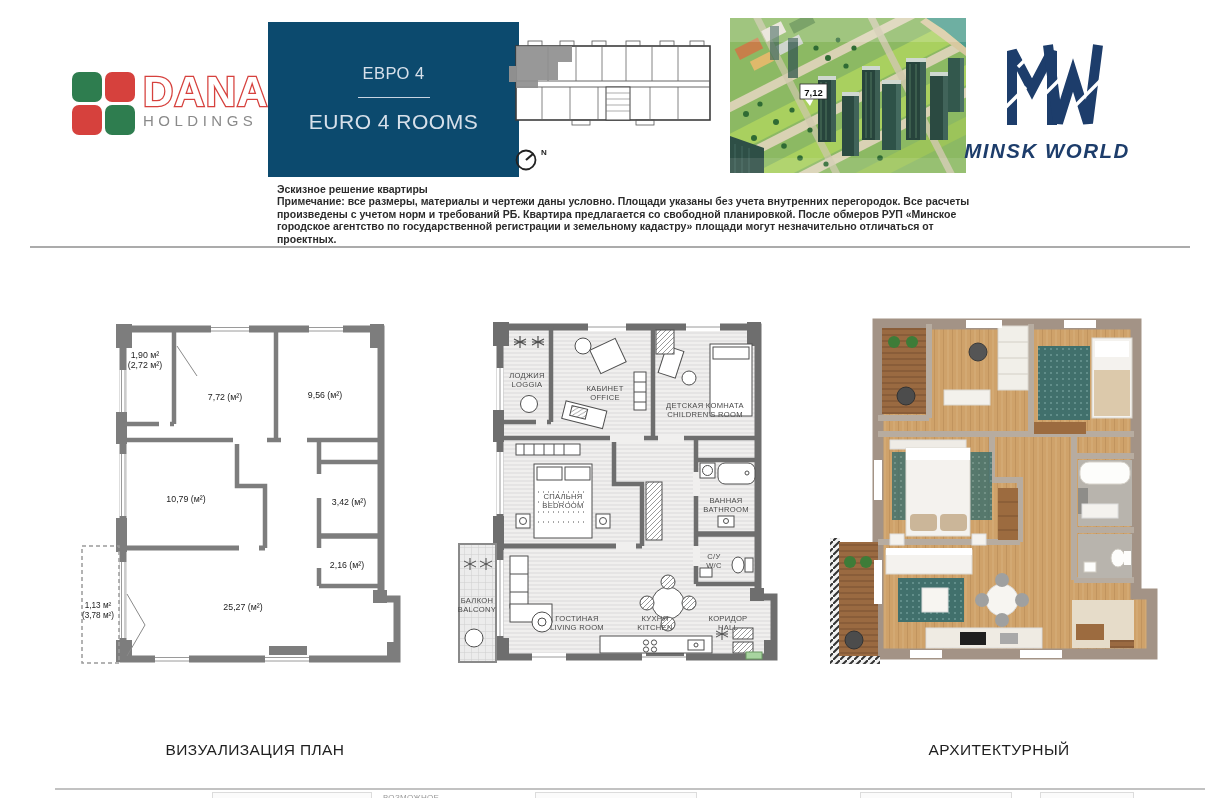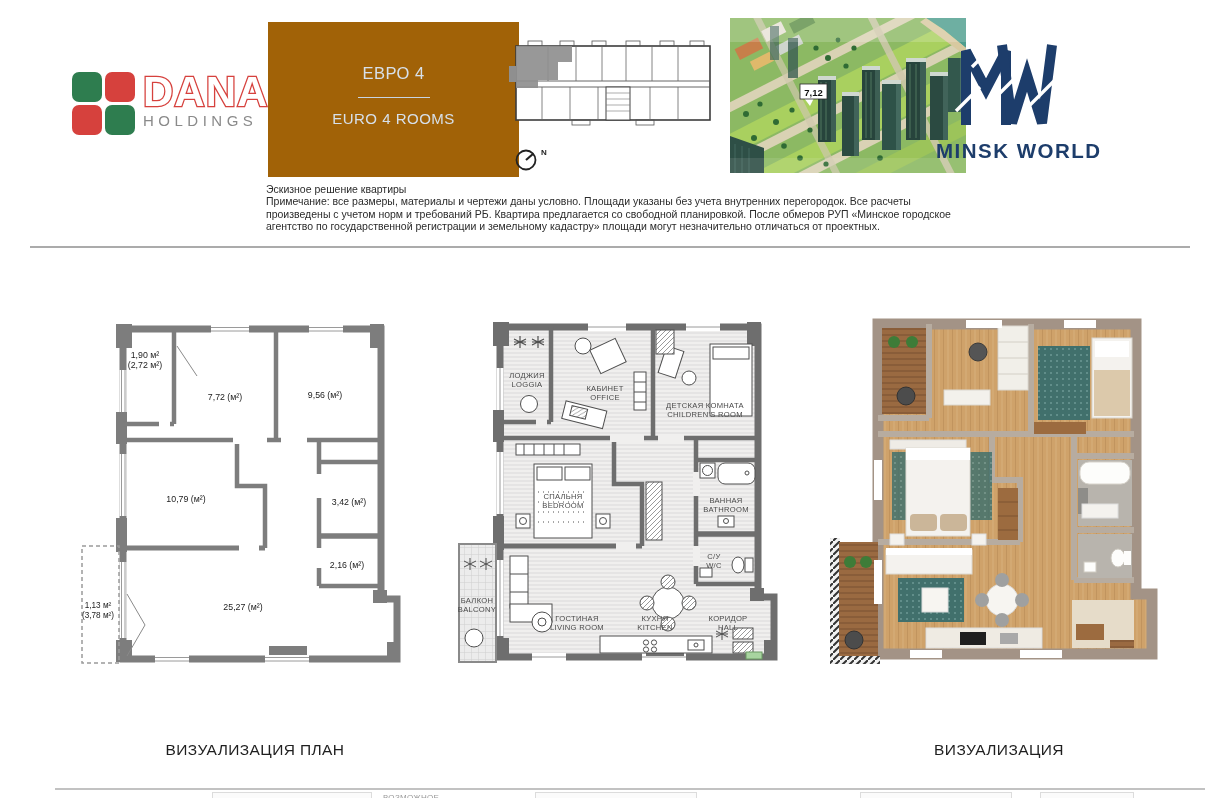--- a/index.html
+++ b/index.html
@@ -10,35 +10,35 @@
   
   .dana{left:72px;top:70px;display:flex;align-items:flex-start;}
   .dana-squares{display:grid;grid-template-columns:30px 30px;grid-template-rows:30px 30px;gap:3px;margin-top:2px;}
   .sq{border-radius:7px;}
   .sq.g{background:#2e7d4f;} .sq.r{background:#d6413d;}
   .dana-text{margin-left:8px;}
   .dana-name svg{display:block;}
   .dana-sub{font-size:15px;font-weight:normal;letter-spacing:4.5px;color:#8a8a8a;margin-top:-2px;}
 
   
-  .unitbox{left:268px;top:22px;width:251px;height:155px;background:#a16207;color:#d7e0ea;
+  .unitbox{left:268px;top:22px;width:251px;height:155px;background:#0c4a6e;color:#d7e0ea;
            display:flex;flex-direction:column;align-items:center;}
   .unit-ru{margin-top:42px;font-size:16.5px;letter-spacing:.5px;}
   .unit-divider{width:72px;height:1px;background:#c8d4e2;margin:14px 0 12px 0;}
-  .unit-en{font-size:15px;letter-spacing:.5px;}
+  .unit-en{font-size:21px;letter-spacing:.5px;}
 
   
-  .disclaimer{left:266px;top:183px;width:695px;font-size:10.5px;line-height:12.4px;color:#2b2b2b;}
+  .disclaimer{left:277px;top:183px;width:695px;font-size:10.5px;line-height:12.4px;color:#2b2b2b;font-weight:bold;}
 
   .hline{background:#ababab;height:2px;}
   .top-divider{left:30px;top:246px;width:1160px;}
   .bottom-divider{left:55px;top:788px;width:1150px;height:1.5px;background:#c2c2c2;}
 
   
-  .mw{left:936px;top:33px;width:178px;}
+  .mw{left:958px;top:33px;width:178px;text-align:center;font-style:italic;}
   .mw-name{font-size:20.5px;font-weight:bold;color:#1d3d6b;letter-spacing:1.5px;margin-top:2px;}
 
   .caption{top:741px;width:320px;text-align:center;font-size:15.5px;color:#1f1f1f;letter-spacing:.4px;}
 
   .clipbox{top:792px;height:10px;border:1px solid #dcdcdc;background:#fbfbfb;}
   .cliptext{top:793px;font-size:8px;color:#9a9a9a;letter-spacing:.3px;}
 </style>
 </head>
 <body>
 
@@ -669,21 +669,21 @@
       <rect x="48" y="150" width="8" height="40"></rect>
         <rect x="48" y="250" width="8" height="44"></rect>
       <rect x="140" y="10" width="36" height="8"></rect>
         <rect x="238" y="10" width="32" height="8"></rect>
       <rect x="84" y="340" width="32" height="8"></rect>
         <rect x="194" y="340" width="42" height="8"></rect>
     </g>
   </svg>
 
   <div class="abs caption" style="left:95px">ВИЗУАЛИЗАЦИЯ ПЛАН</div>
-  <div class="abs caption" style="left:839px">ВИЗУАЛИЗАЦИЯ</div>
+  <div class="abs caption" style="left:839px">АРХИТЕКТУРНЫЙ</div>
 
   <div class="abs bottom-divider"></div>
   <div class="abs clipbox" style="left:212px;width:158px"></div>
   <div class="abs clipbox" style="left:535px;width:160px"></div>
   <div class="abs clipbox" style="left:860px;width:150px"></div>
   <div class="abs clipbox" style="left:1040px;width:92px"></div>
   <div class="abs cliptext" style="left:383px">ВОЗМОЖНОЕ</div>
 
 </div>
 

